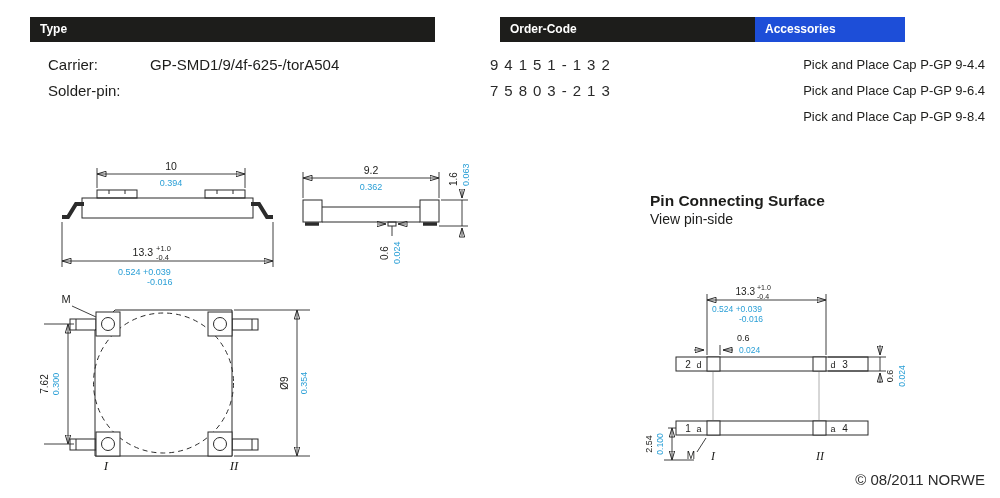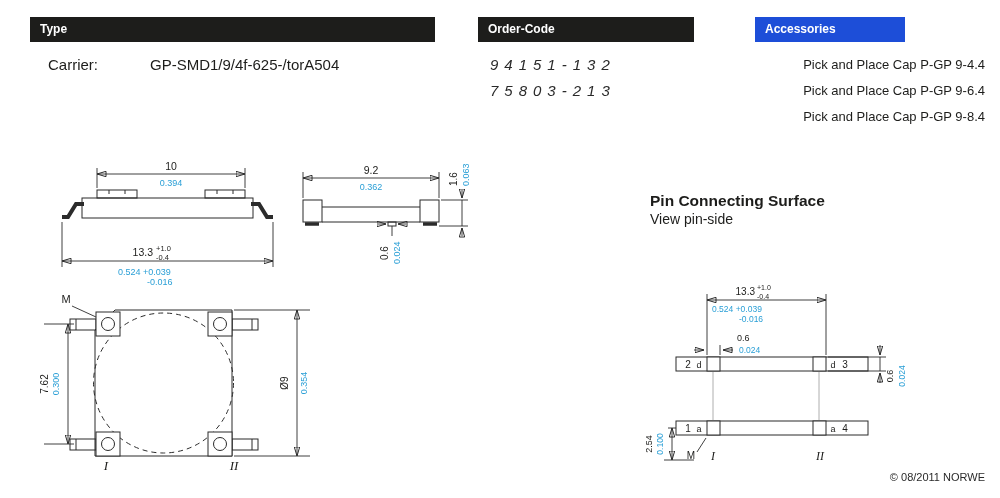--- a/index.html
+++ b/index.html
@@ -2,32 +2,32 @@
 <html><head>
 <meta charset="utf-8">
 <style>
   :root{ --blue:#2a9fd6; --ink:#1d1d1b; }
   html,body{margin:0;padding:0;background:#fff;}
   .page{position:relative;width:1000px;height:498px;background:#fff;overflow:hidden;
         font-family:"Liberation Sans",sans-serif;color:var(--ink);}
   .bar{position:absolute;top:17px;height:25px;box-sizing:border-box;background:#1d1d1b;
        color:#fff;font-weight:bold;font-size:12px;line-height:25px;padding-left:10px;}
   .bar-type{left:30px;width:405px;}
-  .bar-order{left:478px;width:216px;}
+  .bar-order{left:500px;width:261px;}
   .bar-acc{left:755px;width:150px;background:#1d4ed8;}
   .type-rows{position:absolute;left:48px;top:52px;font-size:15px;}
   .type-row{display:flex;height:26px;line-height:26px;}
   .type-row .lbl{width:102px;}
   .codes{position:absolute;left:490px;top:52px;font-size:15px;letter-spacing:6px;color:#2a2a2a;}
-  .codes div{height:26px;line-height:26px;font-style:italic;}
+  .codes div{height:26px;line-height:26px;}
   .acc{position:absolute;right:15px;top:52px;text-align:center;font-size:13px;line-height:26px;}
   .pin-head{position:absolute;left:650px;top:192px;}
   .pin-title{font-size:15.5px;font-weight:bold;}
   .pin-sub{font-size:14px;margin-top:1px;}
-  .copyright{position:absolute;right:15px;top:471px;font-size:11px;color:#2a2a2a;text-align:center;}
+  .copyright{position:absolute;right:15px;top:471px;font-size:15px;color:#2a2a2a;text-align:center;}
   svg.draw{position:absolute;left:0;top:0;}
   .draw line,.draw path,.draw rect,.draw circle{stroke:#2b2b2b;fill:none;stroke-width:1;}
   .draw .thin{stroke-width:0.9;}
   .draw .lead{stroke-width:4;}
   .draw .foot{stroke-width:3.5;}
   .draw .pad{fill:#fff;}
   .draw .cl{stroke:#9a9a9a;stroke-width:0.8;}
   .draw .dash{stroke-dasharray:5 4;}
   .draw text{stroke:none;fill:var(--ink);font-family:"Liberation Sans",sans-serif;}
   .draw text.in{fill:var(--blue);}
@@ -47,20 +47,21 @@
   <div class="bar bar-acc">
     <span>Accessories</span>
   </div>
 
   <div class="type-rows">
     <div class="type-row">
       <span class="lbl">Carrier:</span>
       <span>GP-SMD1/9/4f-625-/torA504</span>
     </div>
     <div class="type-row">
+      <span class="lbl">Solder-pin:</span>
     </div>
   </div>
 
   <div class="codes">
     <div>94151-132</div>
     <div>75803-213</div>
   </div>
 
   <div class="acc">
     <div>Pick and Place Cap P-GP 9-4.4</div>

